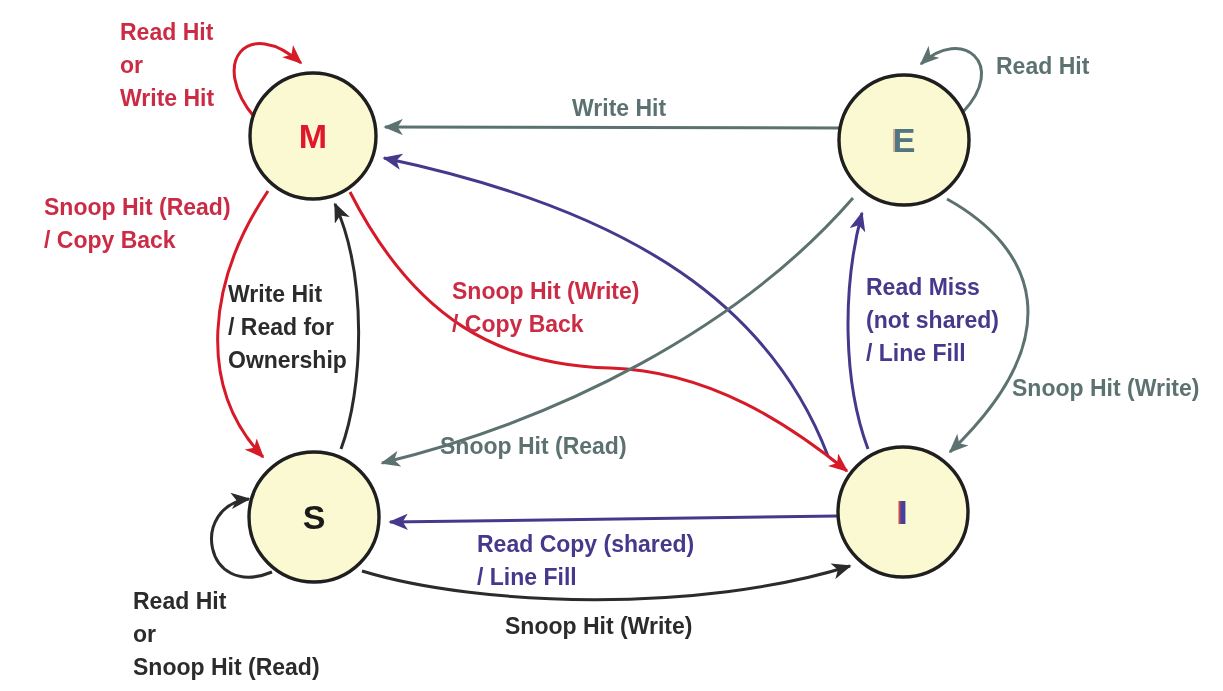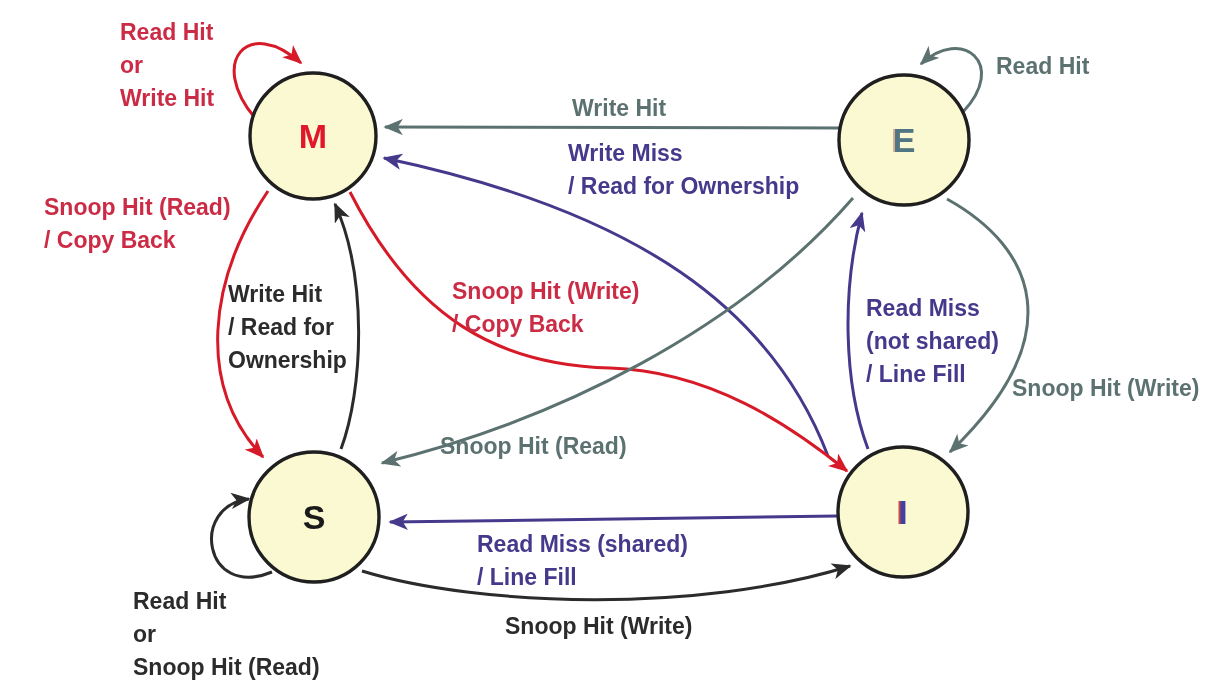--- a/index.html
+++ b/index.html
@@ -96,34 +96,32 @@
   <div class="state-letter letter-m" style="left:313px; top:138px;">M</div>
   <div class="state-letter letter-e" style="left:904px; top:142px;">E</div>
   <div class="state-letter letter-s" style="left:314px; top:519px;">S</div>
   <div class="state-letter letter-i" style="left:903px; top:514px;">I</div>
 
   <div class="lbl lbl-crimson" style="left:120px; top:16px;">Read Hit
 or
 Write Hit</div>
   <div class="lbl lbl-gray" style="left:996px; top:50px;">Read Hit</div>
   <div class="lbl lbl-gray" style="left:572px; top:92px;">Write Hit</div>
-  <div class="lbl lbl-purple" style="left:568px; top:137px;">Write Miss
-/ Read for Ownership</div>
   <div class="lbl lbl-crimson" style="left:44px; top:191px;">Snoop Hit (Read)
 / Copy Back</div>
   <div class="lbl lbl-black" style="left:228px; top:278px;">Write Hit
 / Read for
 Ownership</div>
   <div class="lbl lbl-crimson" style="left:452px; top:275px;">Snoop Hit (Write)
 / Copy Back</div>
-  <div class="lbl lbl-purple" style="left:866px; top:271px;margin-top:21px;">Read Miss
+  <div class="lbl lbl-purple" style="left:866px; top:271px;">Read Miss
 (not shared)
 / Line Fill</div>
   <div class="lbl lbl-gray" style="left:1012px; top:372px;">Snoop Hit (Write)</div>
   <div class="lbl lbl-gray" style="left:440px; top:430px;">Snoop Hit (Read)</div>
-  <div class="lbl lbl-purple" style="left:477px; top:528px;">Read Miss (shared)
+  <div class="lbl lbl-purple" style="left:477px; top:528px;">Read Copy (shared)
 / Line Fill</div>
   <div class="lbl lbl-black" style="left:505px; top:610px;">Snoop Hit (Write)</div>
   <div class="lbl lbl-black" style="left:133px; top:585px;">Read Hit
 or
 Snoop Hit (Read)</div>
 
 </div>
 
 </body></html>

